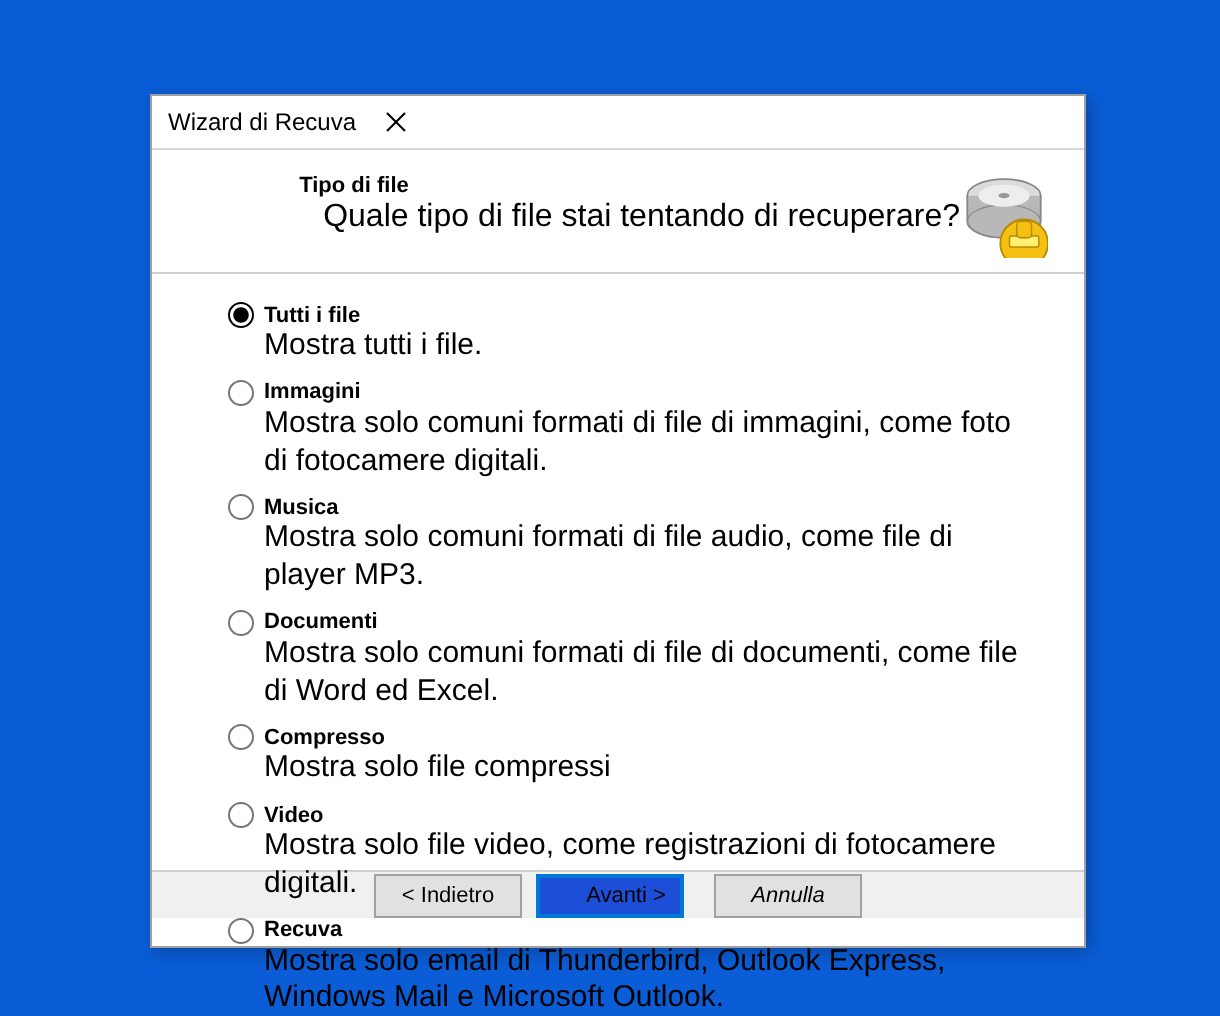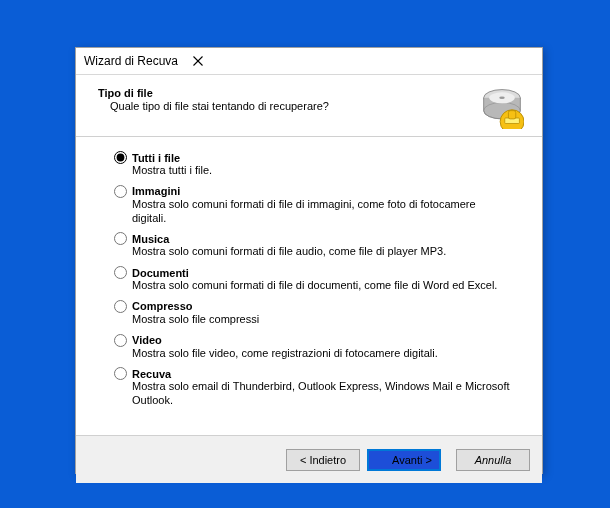--- a/index.html
+++ b/index.html
@@ -37,54 +37,54 @@
     height: 22px;
     display: flex;
     align-items: center;
     justify-content: center;
     cursor: default;
   }
   .close-btn svg { width: 10px; height: 10px; }
   .header {
     padding: 10px 18px 10px 22px;
     display: flex;
-    justify-content: space-between;
+    justify-content: flex-end;
     align-items: flex-start;
     border-bottom: 1px solid #d0d0d0;
     height: 62px;
   }
   .header-text { padding-top: 2px; }
   .heading { font-weight: bold; font-size: 11px; margin-bottom: 1px; }
-  .subheading { font-size: 11px; padding-left: 12px; }
+  .subheading { font-size: 16px; padding-left: 12px; }
   .header-icon { width: 44px; height: 44px; }
   .content {
     padding: 14px 30px 10px 38px;
     height: 298px;
   }
   .option { margin-bottom: 7px; }
   .opt-row { display: flex; align-items: center; gap: 5px; }
   .opt-label { font-weight: bold; font-size: 11px; }
   .opt-desc {
-    font-size: 11px;
+    font-size: 15px;
     padding-left: 18px;
     color: #000;
     line-height: 1.25;
   }
   input[type="radio"] {
     margin: 0;
     width: 13px;
     height: 13px;
     accent-color: #000;
   }
   .footer {
-    height: 48px;
+    height: 24px;
     border-top: 1px solid #d0d0d0;
     background: #f0f0f0;
     display: flex;
-    justify-content: flex-end;
+    justify-content: center;
     align-items: center;
     gap: 7px;
     padding: 0 12px;
   }
   .btn {
     min-width: 74px;
     height: 22px;
     border: 1px solid #a0a0a0;
     background: #e1e1e1;
     font-size: 11px;

